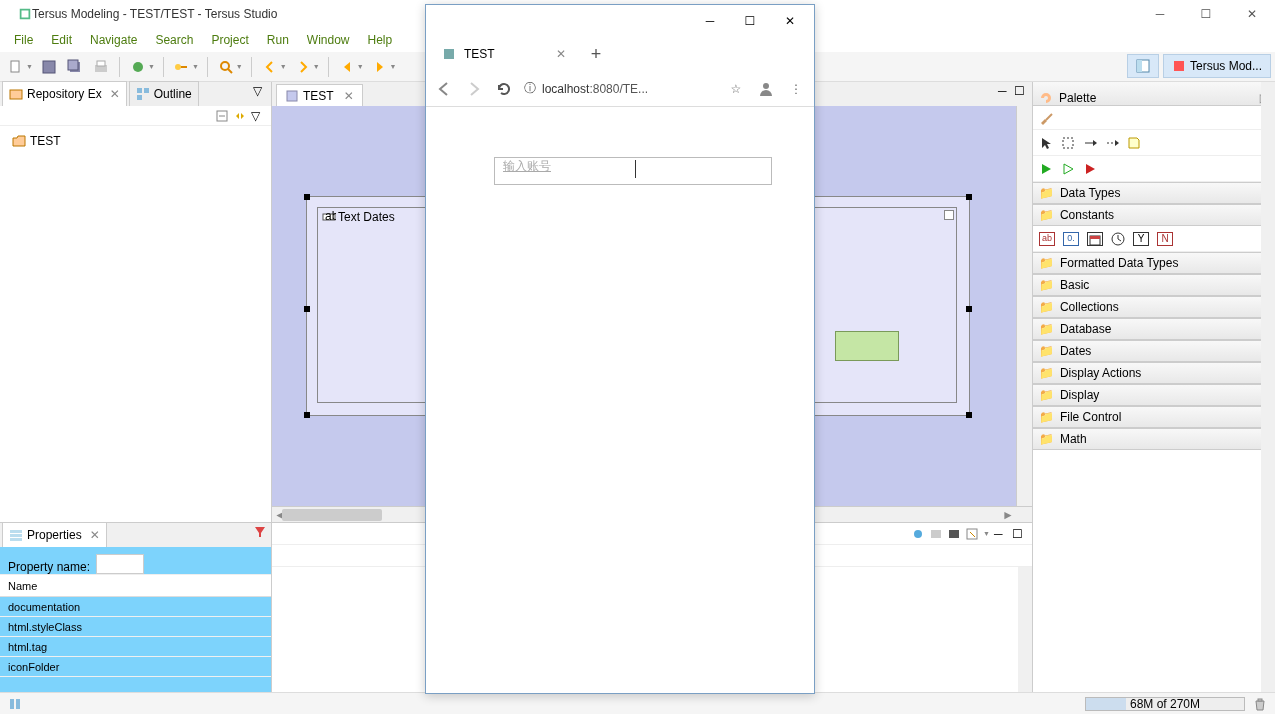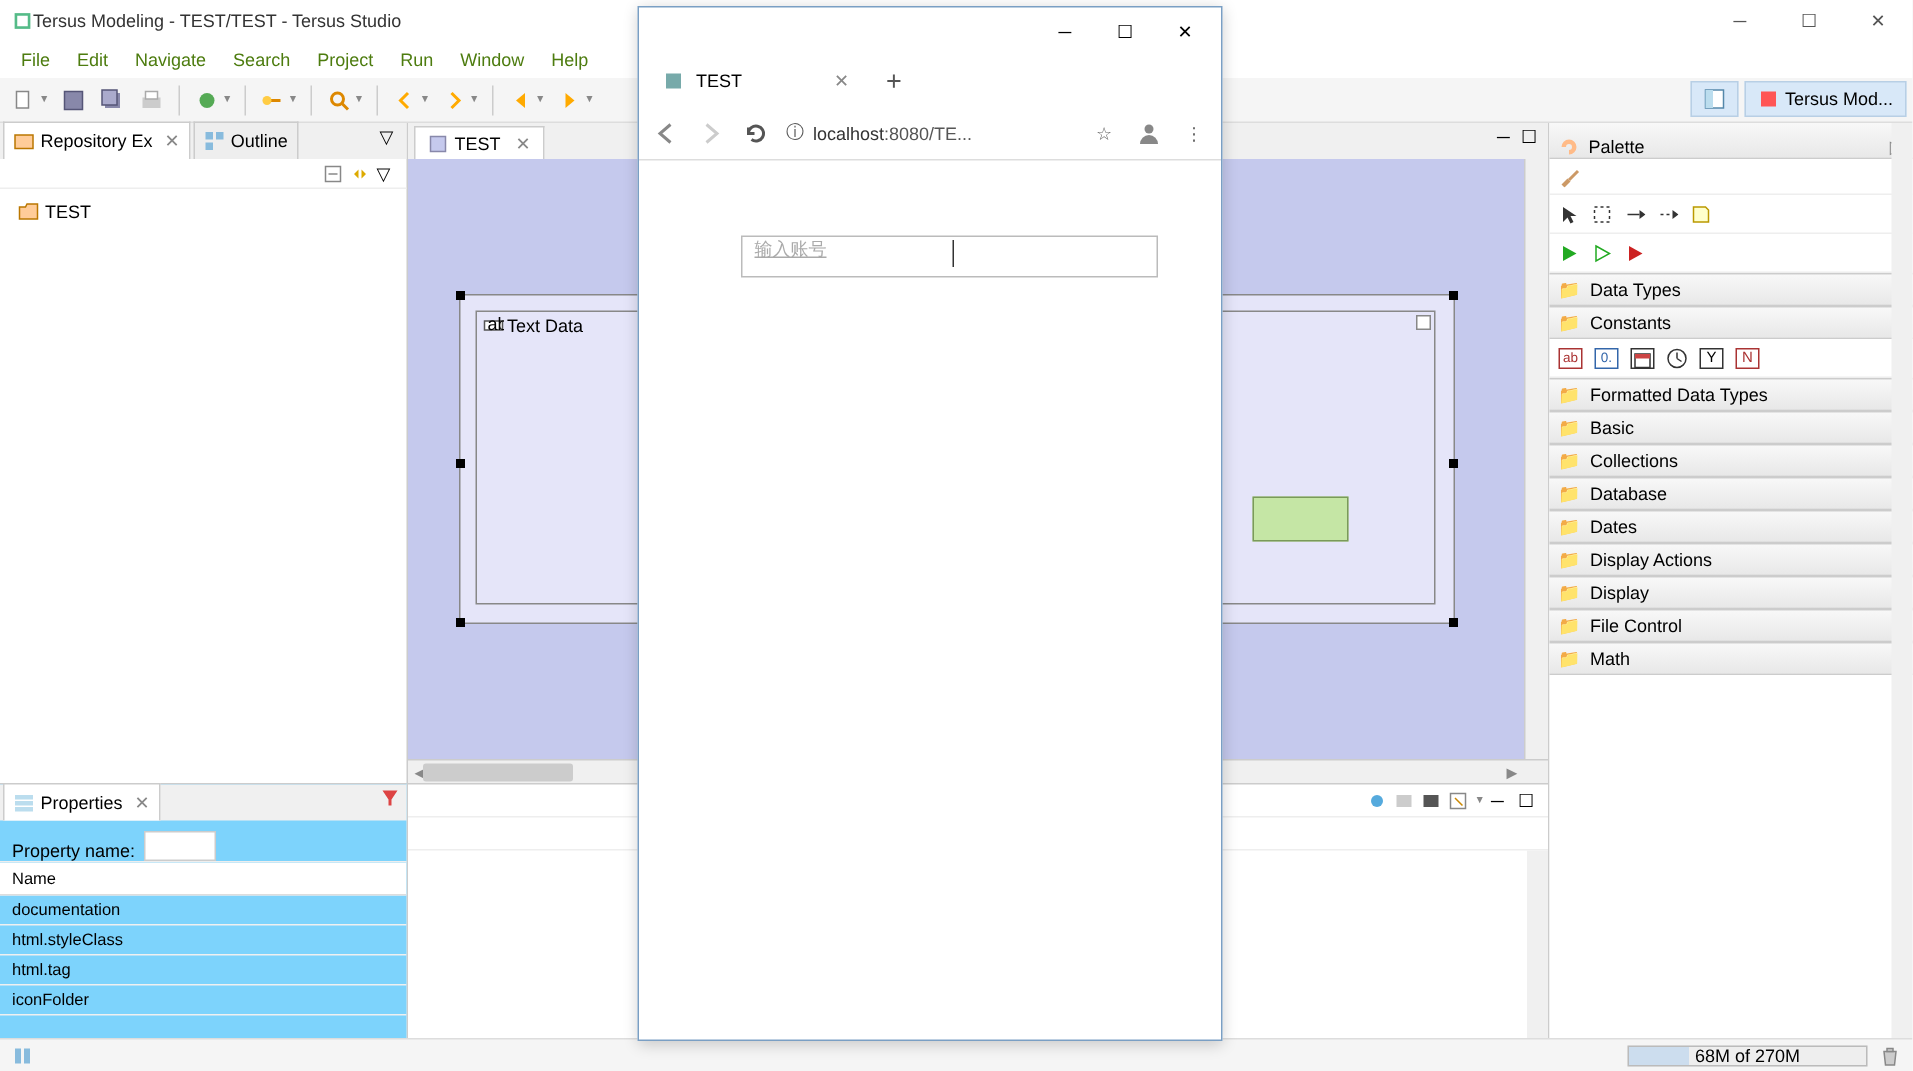--- a/index.html
+++ b/index.html
@@ -1,19 +1,19 @@
 <!DOCTYPE html>
 <html><head>
 <meta charset="utf-8">
 <style>
 * { margin:0; padding:0; box-sizing:border-box; font-family:"Segoe UI",Tahoma,sans-serif; font-size:12px; }
 body { width:1275px; height:714px; background:#f0f0f0; position:relative; overflow:hidden; }
 
 
-.titlebar { height:28px; background:#fff; display:flex; align-items:center; padding:0 8px; color:#333; }
+.titlebar { height:28px; background:#fff; display:flex; align-items:center; padding:0 18px; color:#333; }
 .window-controls { position:absolute; right:0; top:0; display:flex; }
 .window-controls div { width:46px; height:28px; display:flex; align-items:center; justify-content:center; color:#555; }
 
 
 .menubar { height:24px; background:#fff; display:flex; align-items:center; padding:0 6px; gap:2px; }
 .menubar .item { padding:2px 8px; color:#4d7c0f; }
 
 
 .toolbar { height:30px; background:#f5f5f5; display:flex; align-items:center; padding:0 4px; gap:2px; border-bottom:1px solid #ddd; position:relative; }
 .toolbar .btn { width:24px; height:24px; display:flex; align-items:center; justify-content:center; border:none; background:none; }
@@ -337,21 +337,21 @@
           <div class="handle" style="left:-3px;top:50%"></div>
           <div class="handle" style="right:-3px;top:50%"></div>
           <div class="inner-box">
             <div class="textfield-label">
               <span class="ico">
                   <svg viewBox="0 0 14 14">
                     <rect x="1" y="4" width="12" height="6" fill="#fff" stroke="#555"></rect>
                     <text x="3" y="10" font-size="8">ab</text>
                   </svg>
                 </span>
-              <span>Text Data</span>
+              <span>Text Dates</span>
             </div>
             <div class="corner"></div>
           </div>
           <div class="green-box"></div>
         </div>
       </div>
       <div class="vscroll"></div>
       <div class="hscroll">
         <div class="arrow" style="left:2px">◄</div>
         <div class="thumb"></div>

